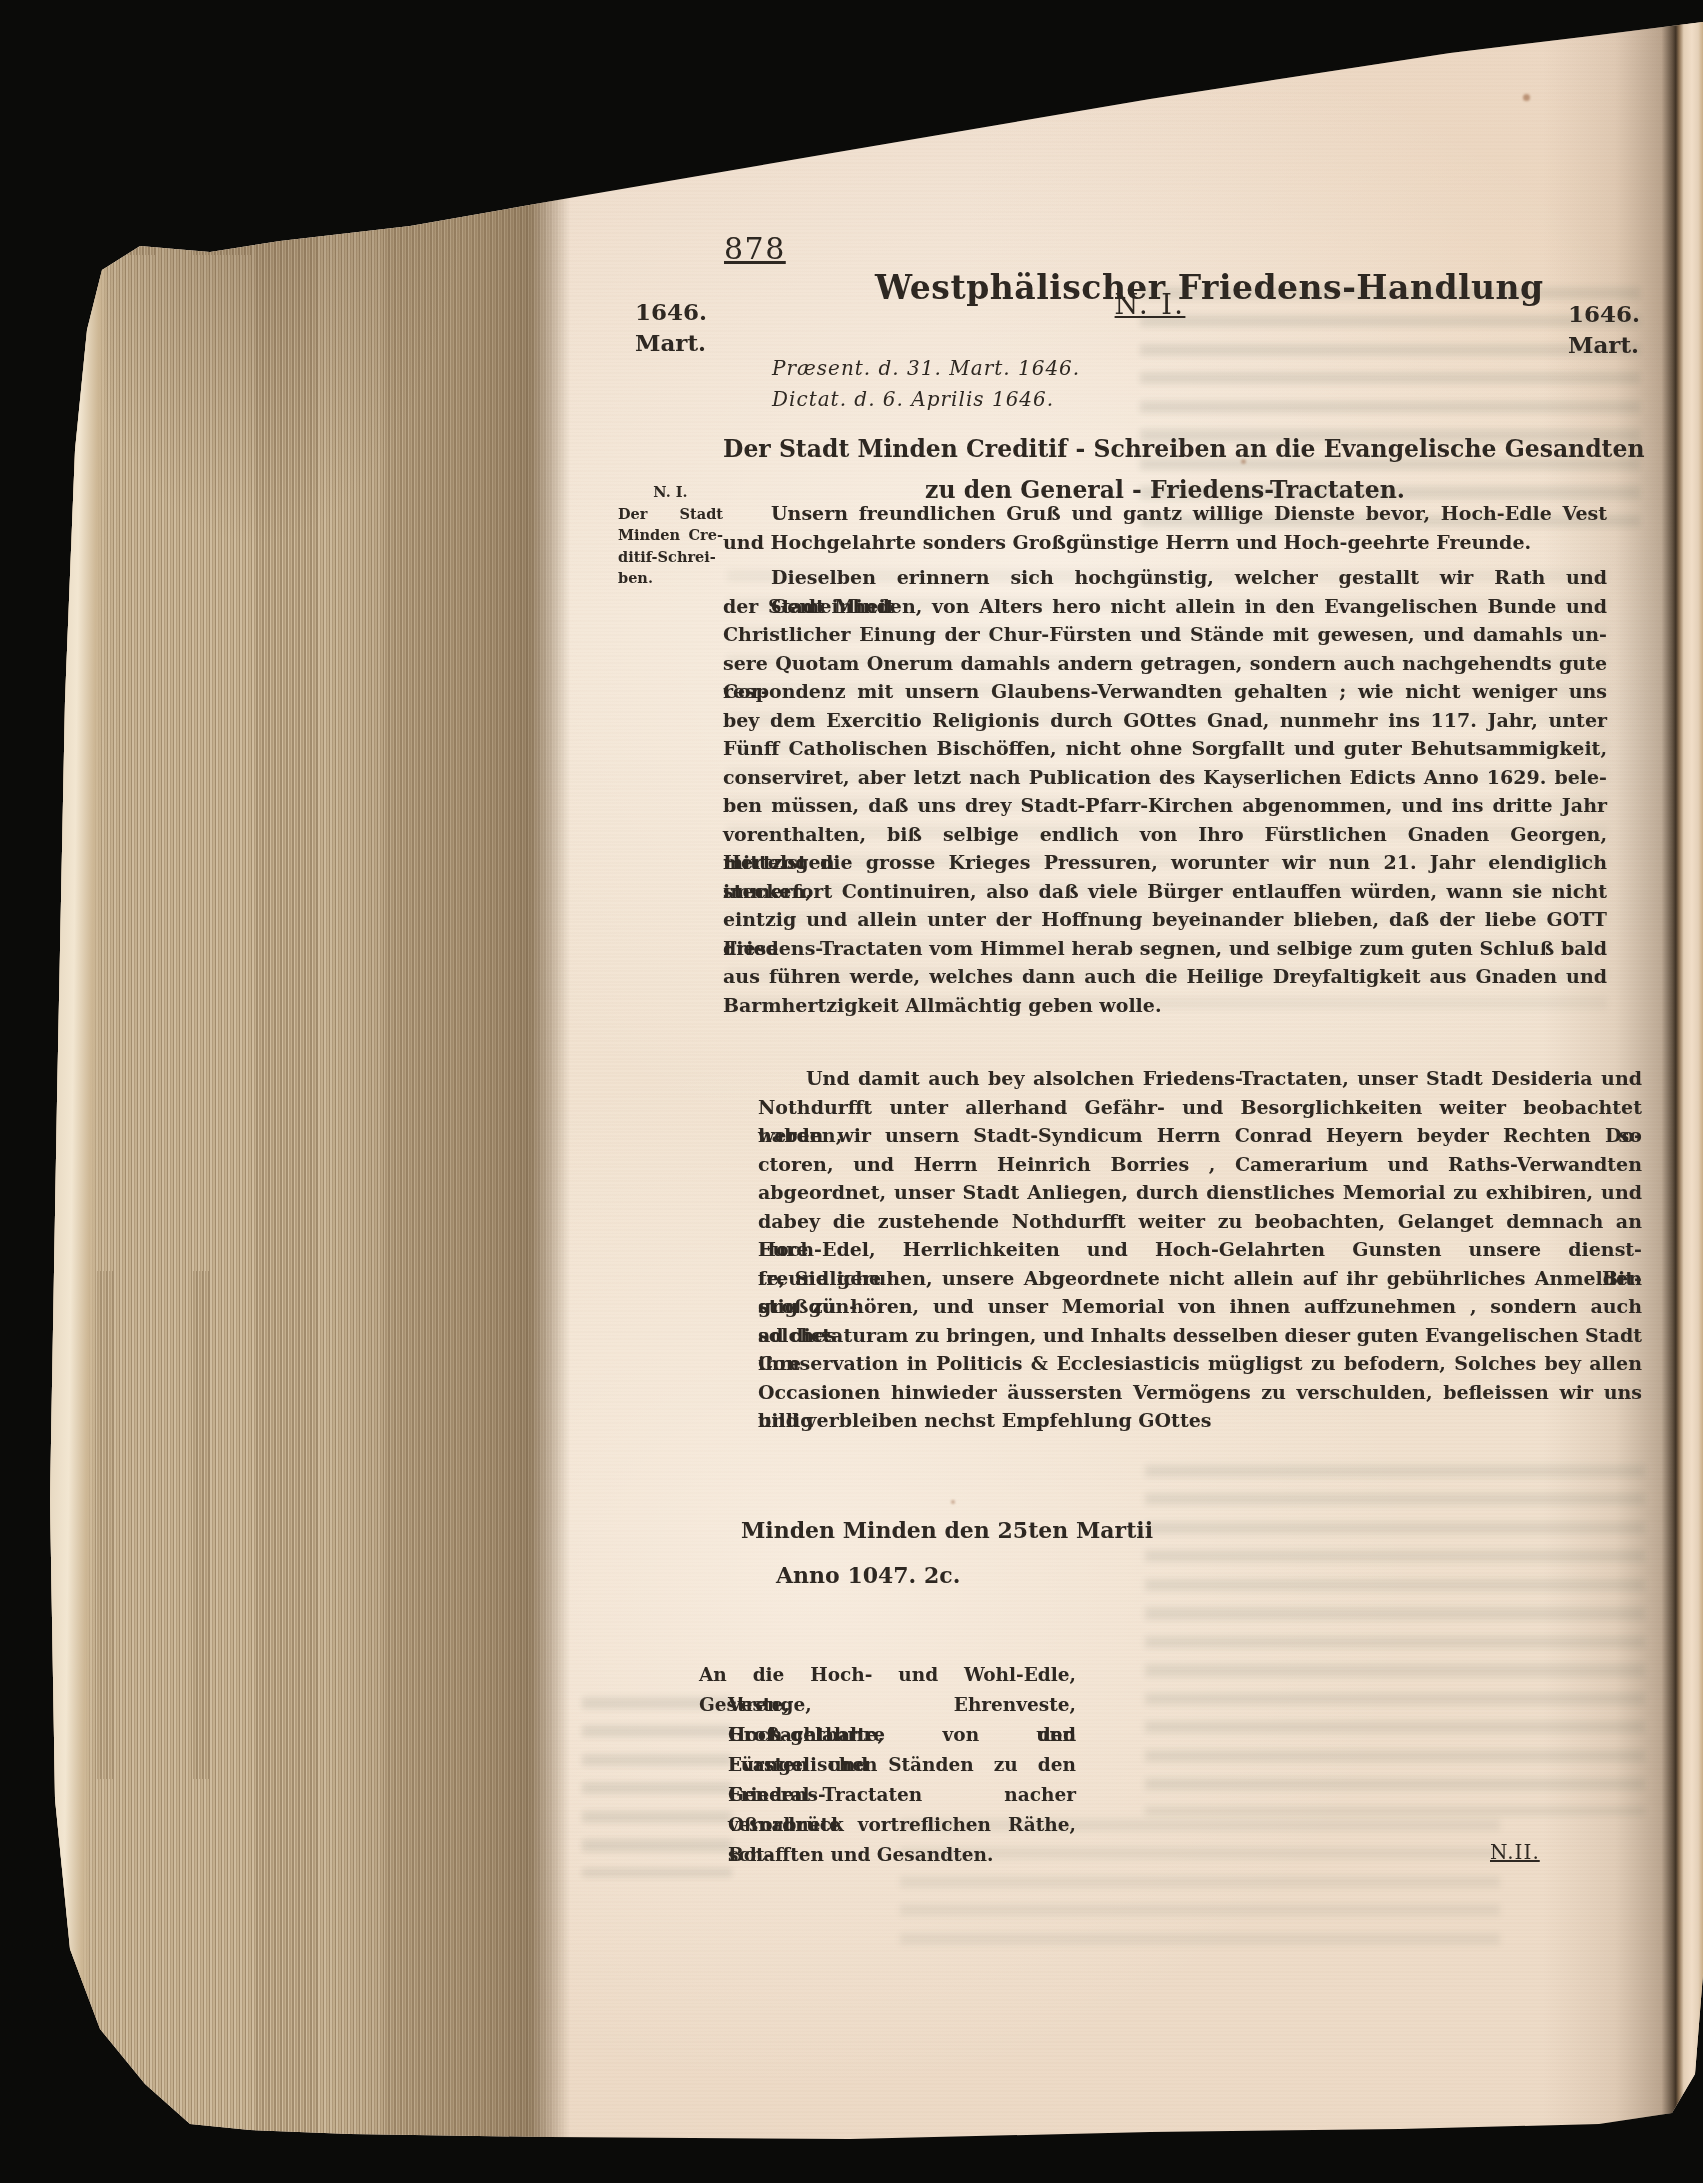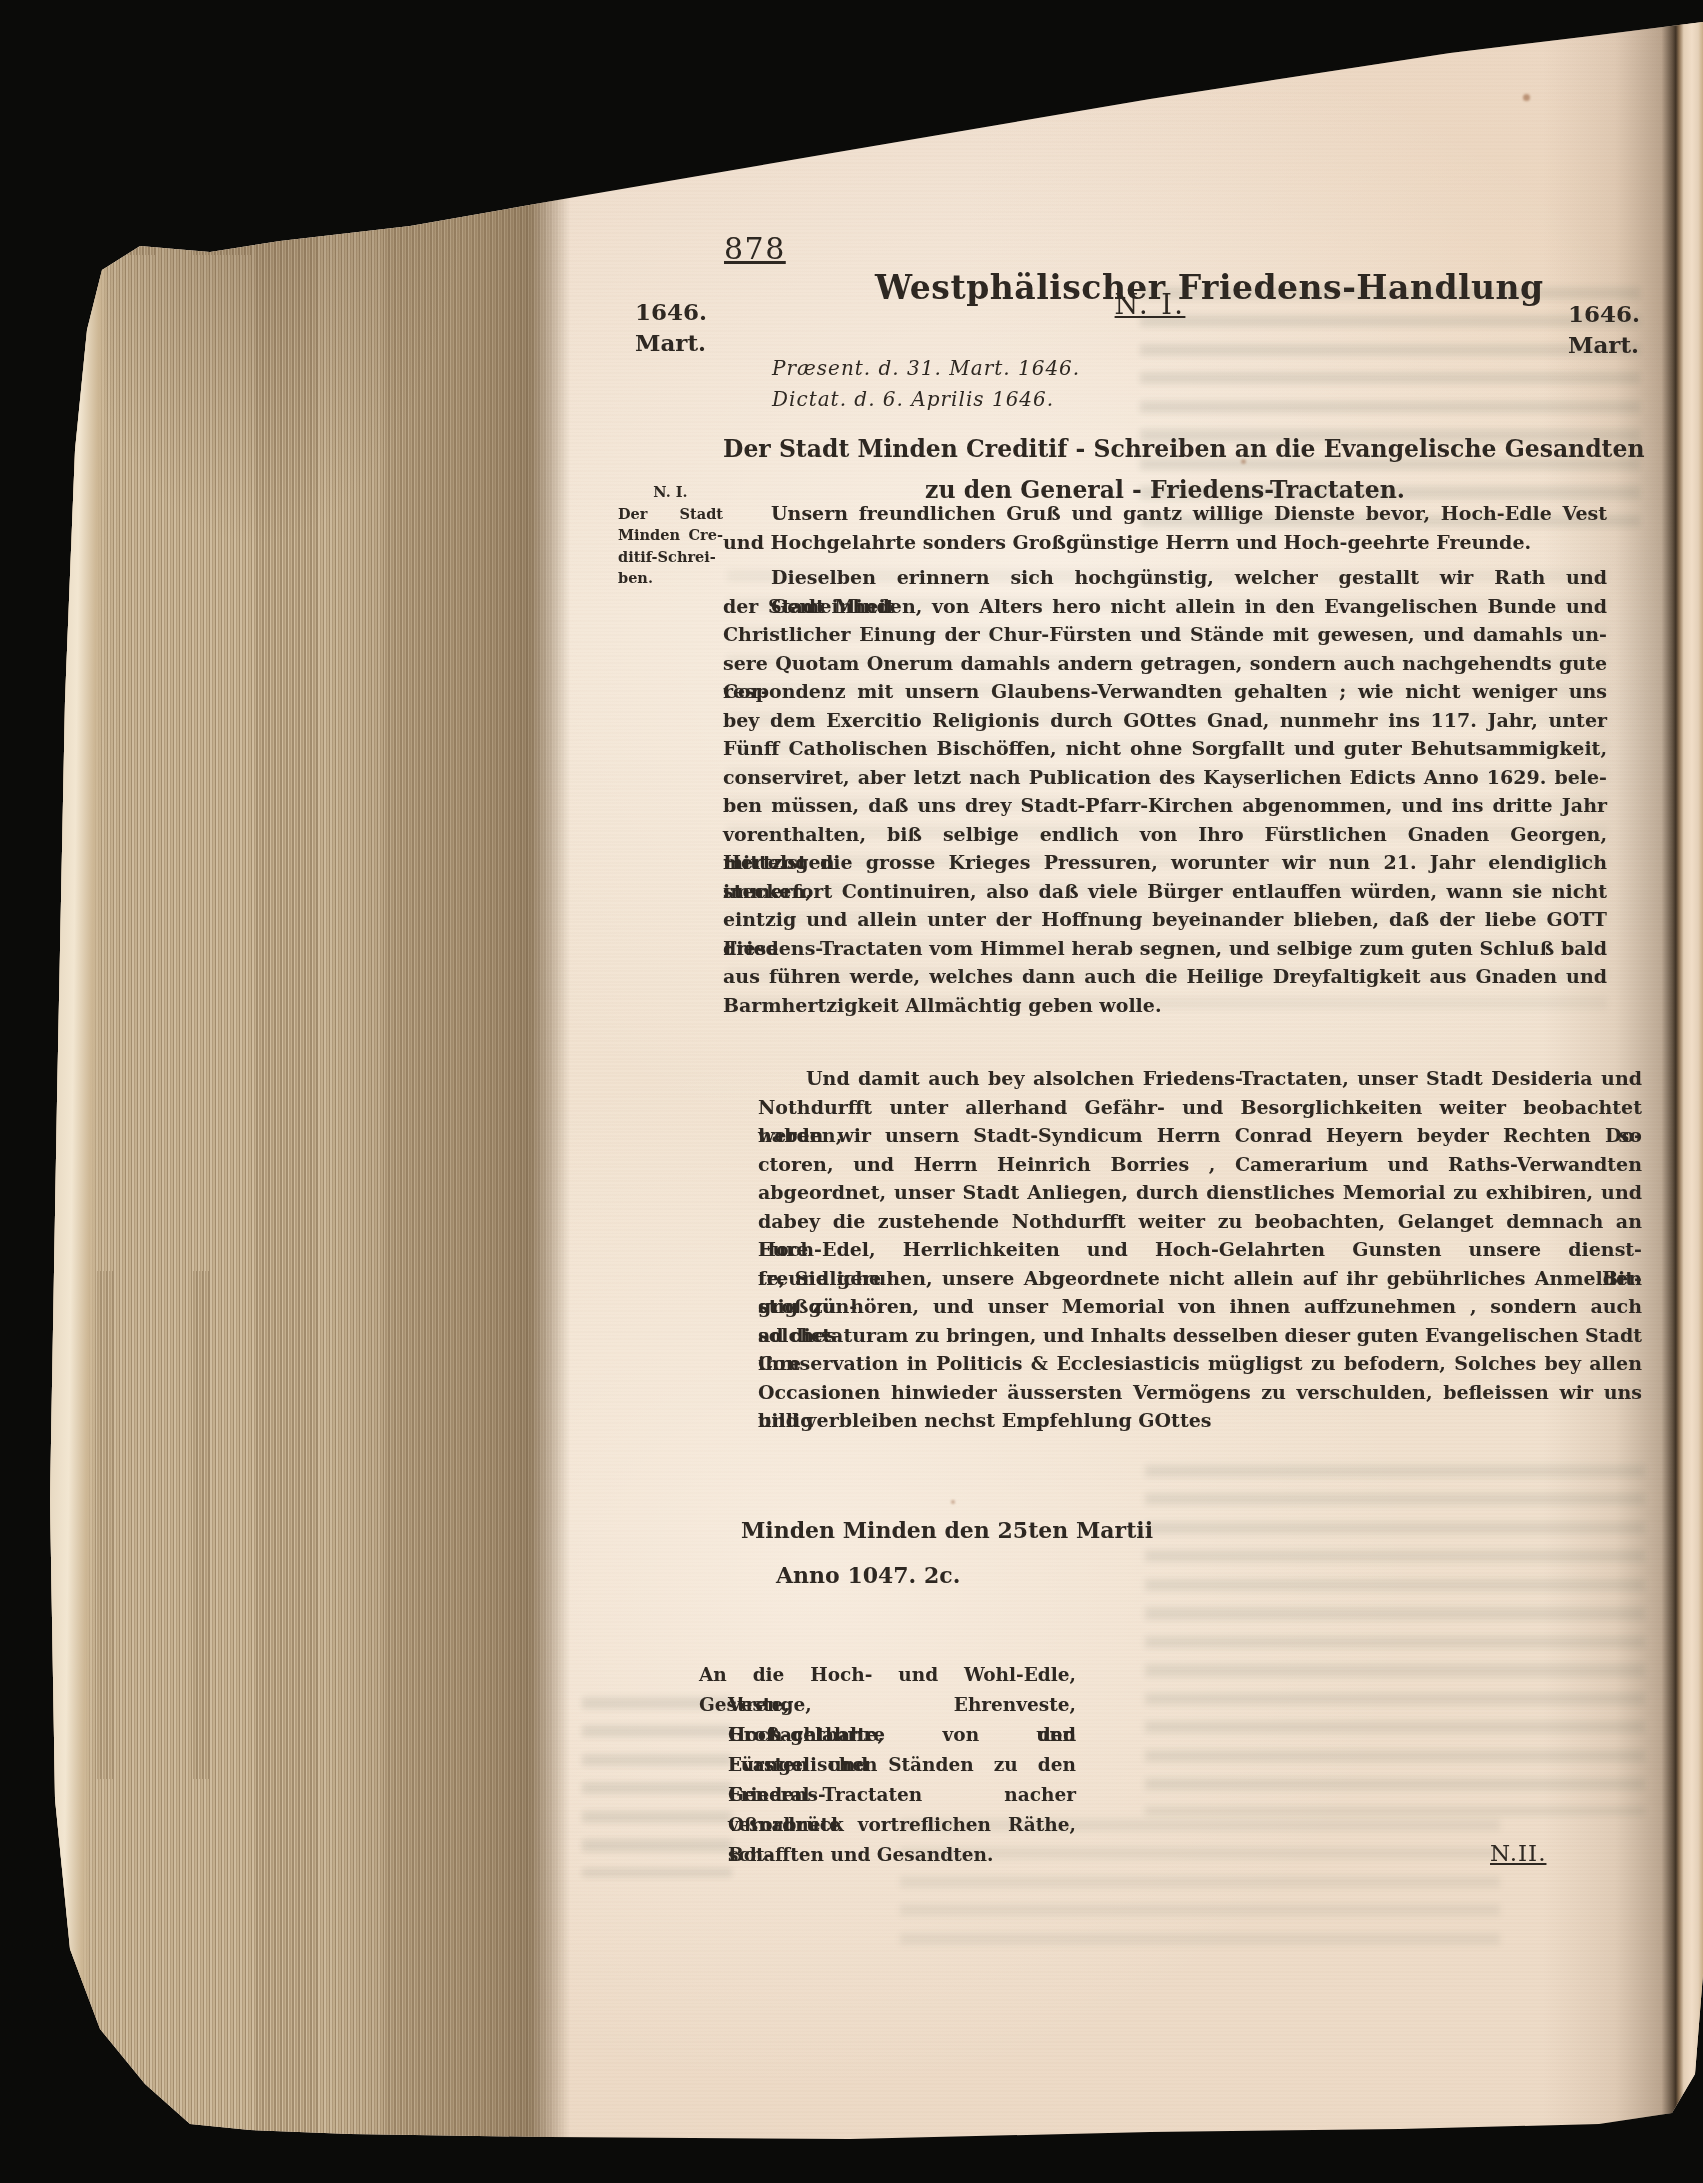--- a/index.html
+++ b/index.html
@@ -70,21 +70,21 @@
   .dl2{left:776px;top:1518px;font-size:22px;font-weight:700;}
   .sig{position:absolute;left:1135px;top:1498px;width:475px;}
   .sig .tline{height:30px;line-height:30px;font-size:23.5px;font-weight:700;text-align:center;white-space:nowrap;}
   .sig .tline:nth-child(3){margin-top:8px;font-size:21.5px;}
   .sig .tline:nth-child(4){margin-top:11px;}
   .addr{position:absolute;left:699px;top:1660px;width:377px;}
   .addr .tline{height:30px;line-height:30px;font-size:18.5px;font-weight:700;padding-left:29px;
     text-align:justify;text-align-last:justify;}
   .addr .tline:first-child{padding-left:0;}
   .addr .tline:last-child{text-align-last:left;}
-  .catchword{left:1490px;top:1840px;font-size:23px;font-weight:400;letter-spacing:1px;}
+  .catchword{left:1490px;top:1840px;font-size:20px;font-weight:400;letter-spacing:1px;}
 </style>
 </head>
 <body>
 
 <div class="scene">
   <div class="book">
     <div class="page"></div>
     <div class="stack"></div>
     <div class="curl"></div>
     <div class="gutter"></div>

